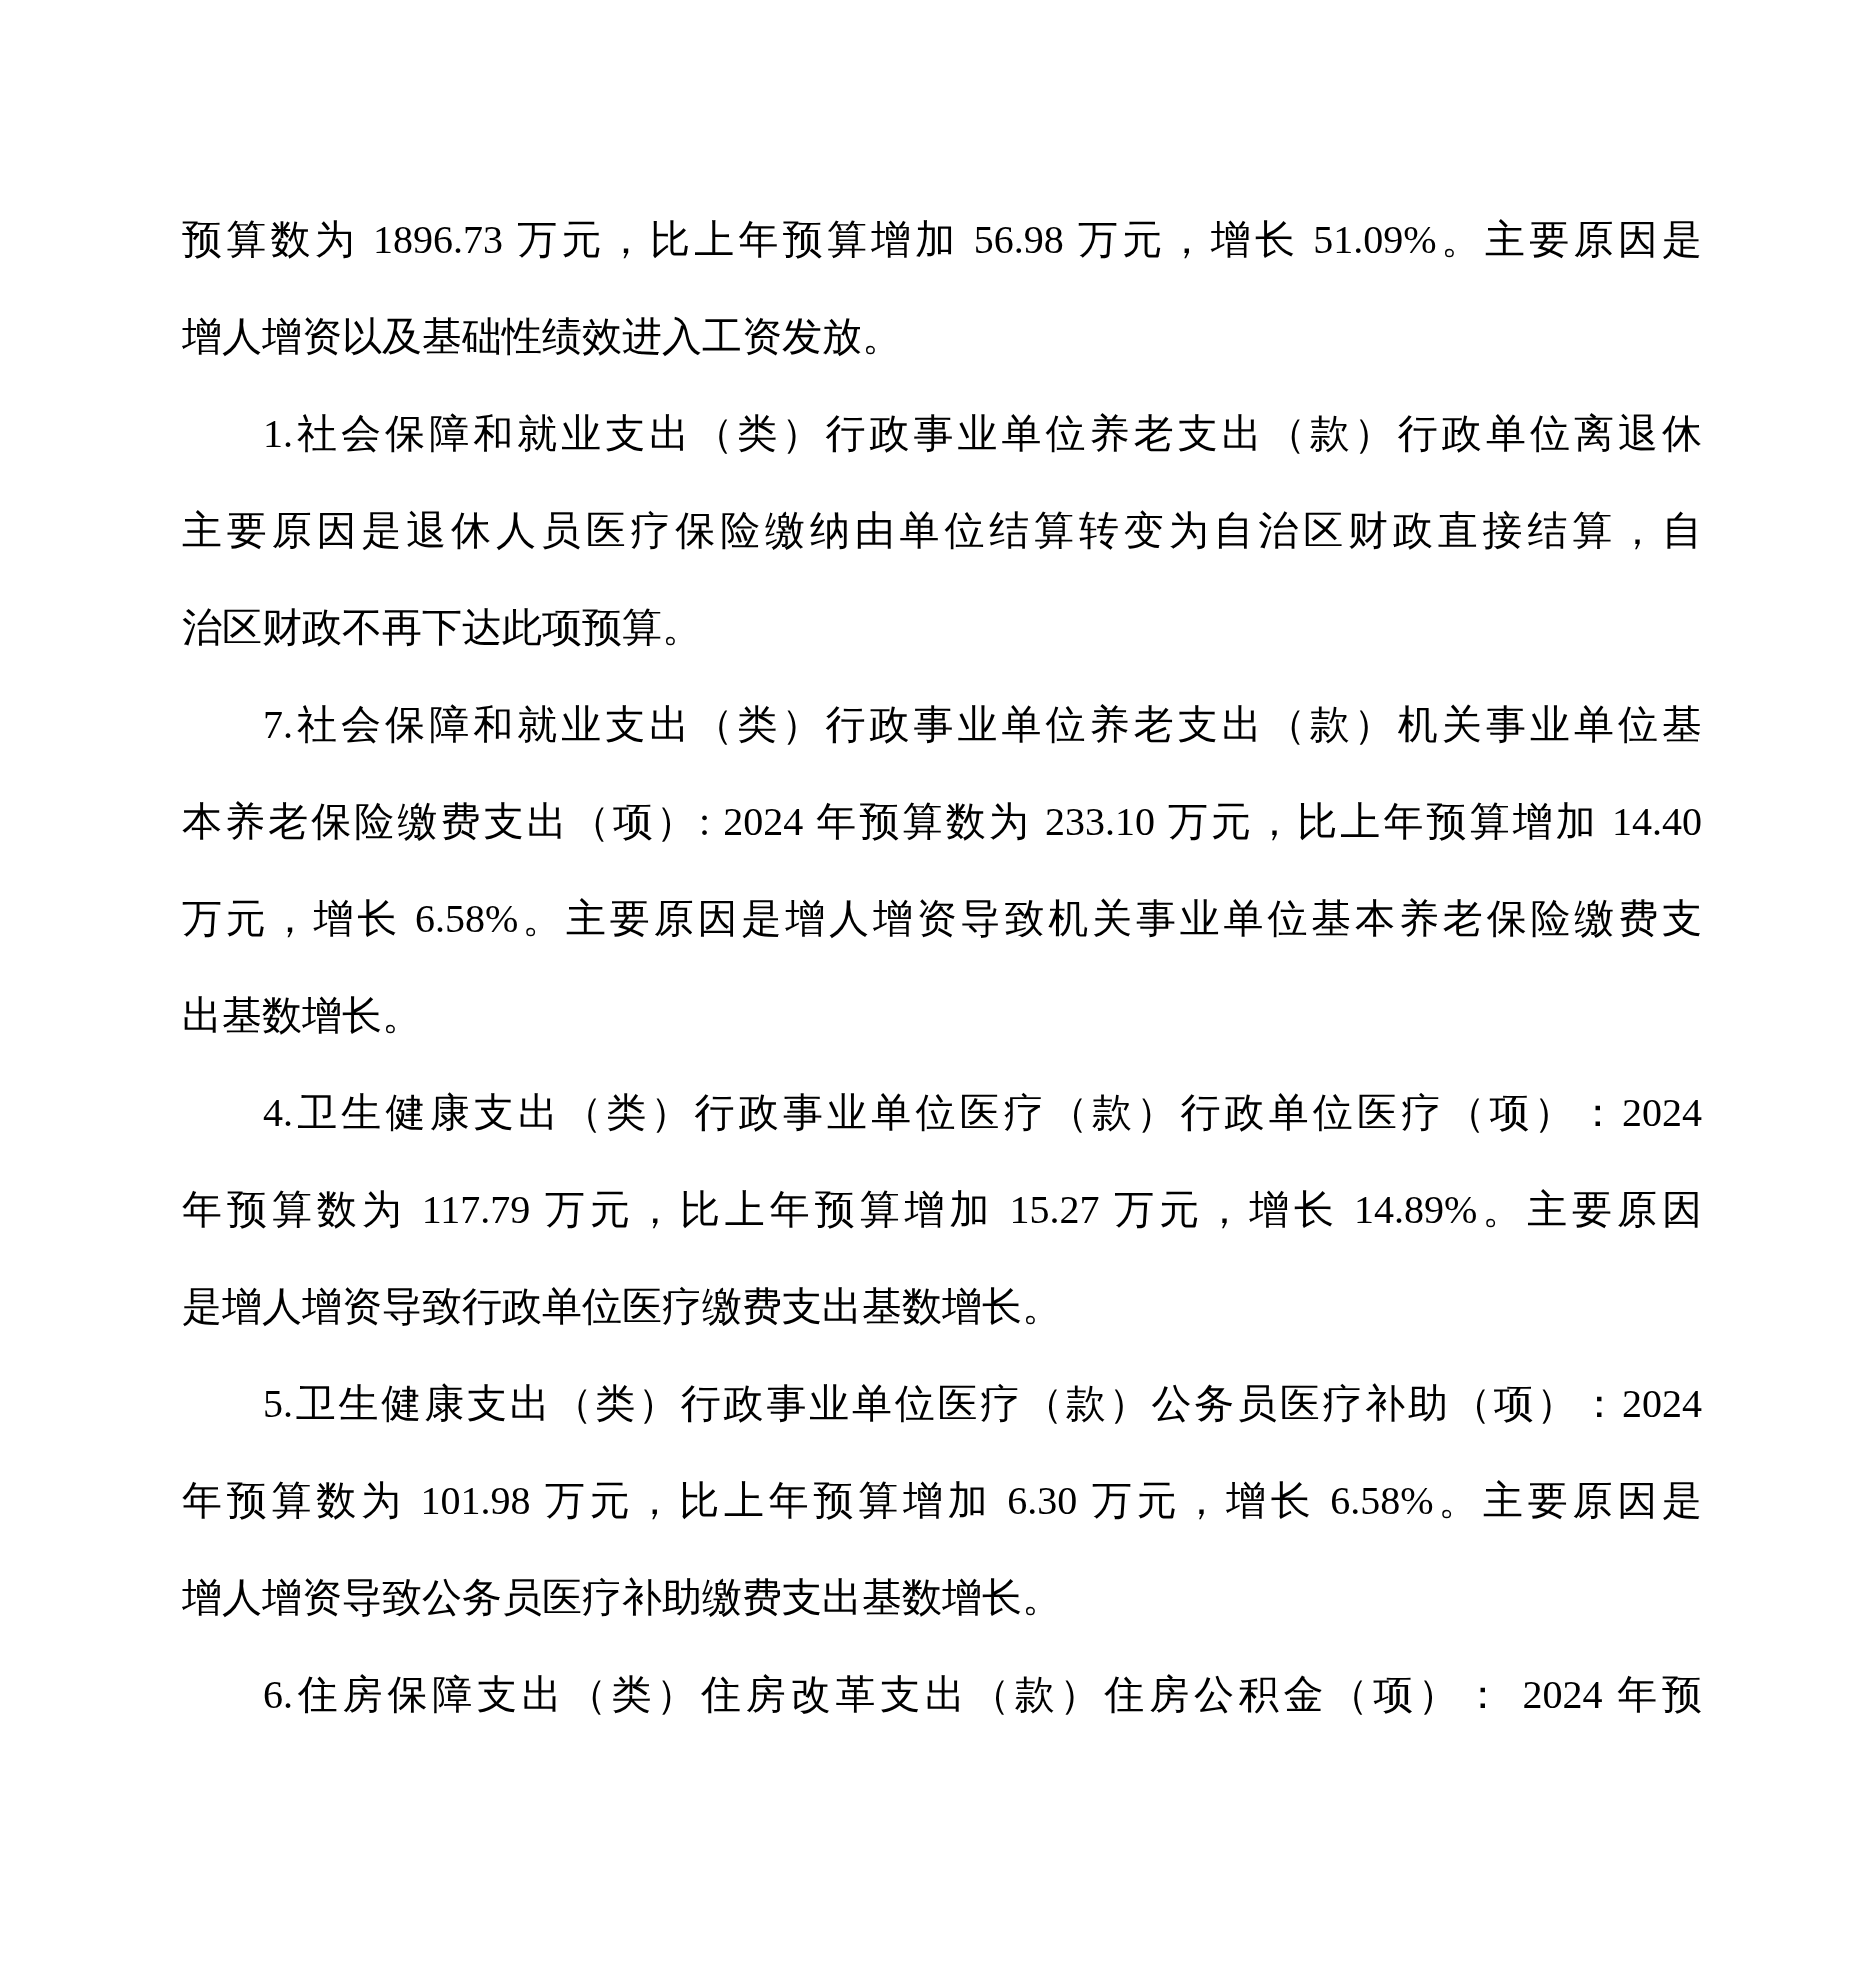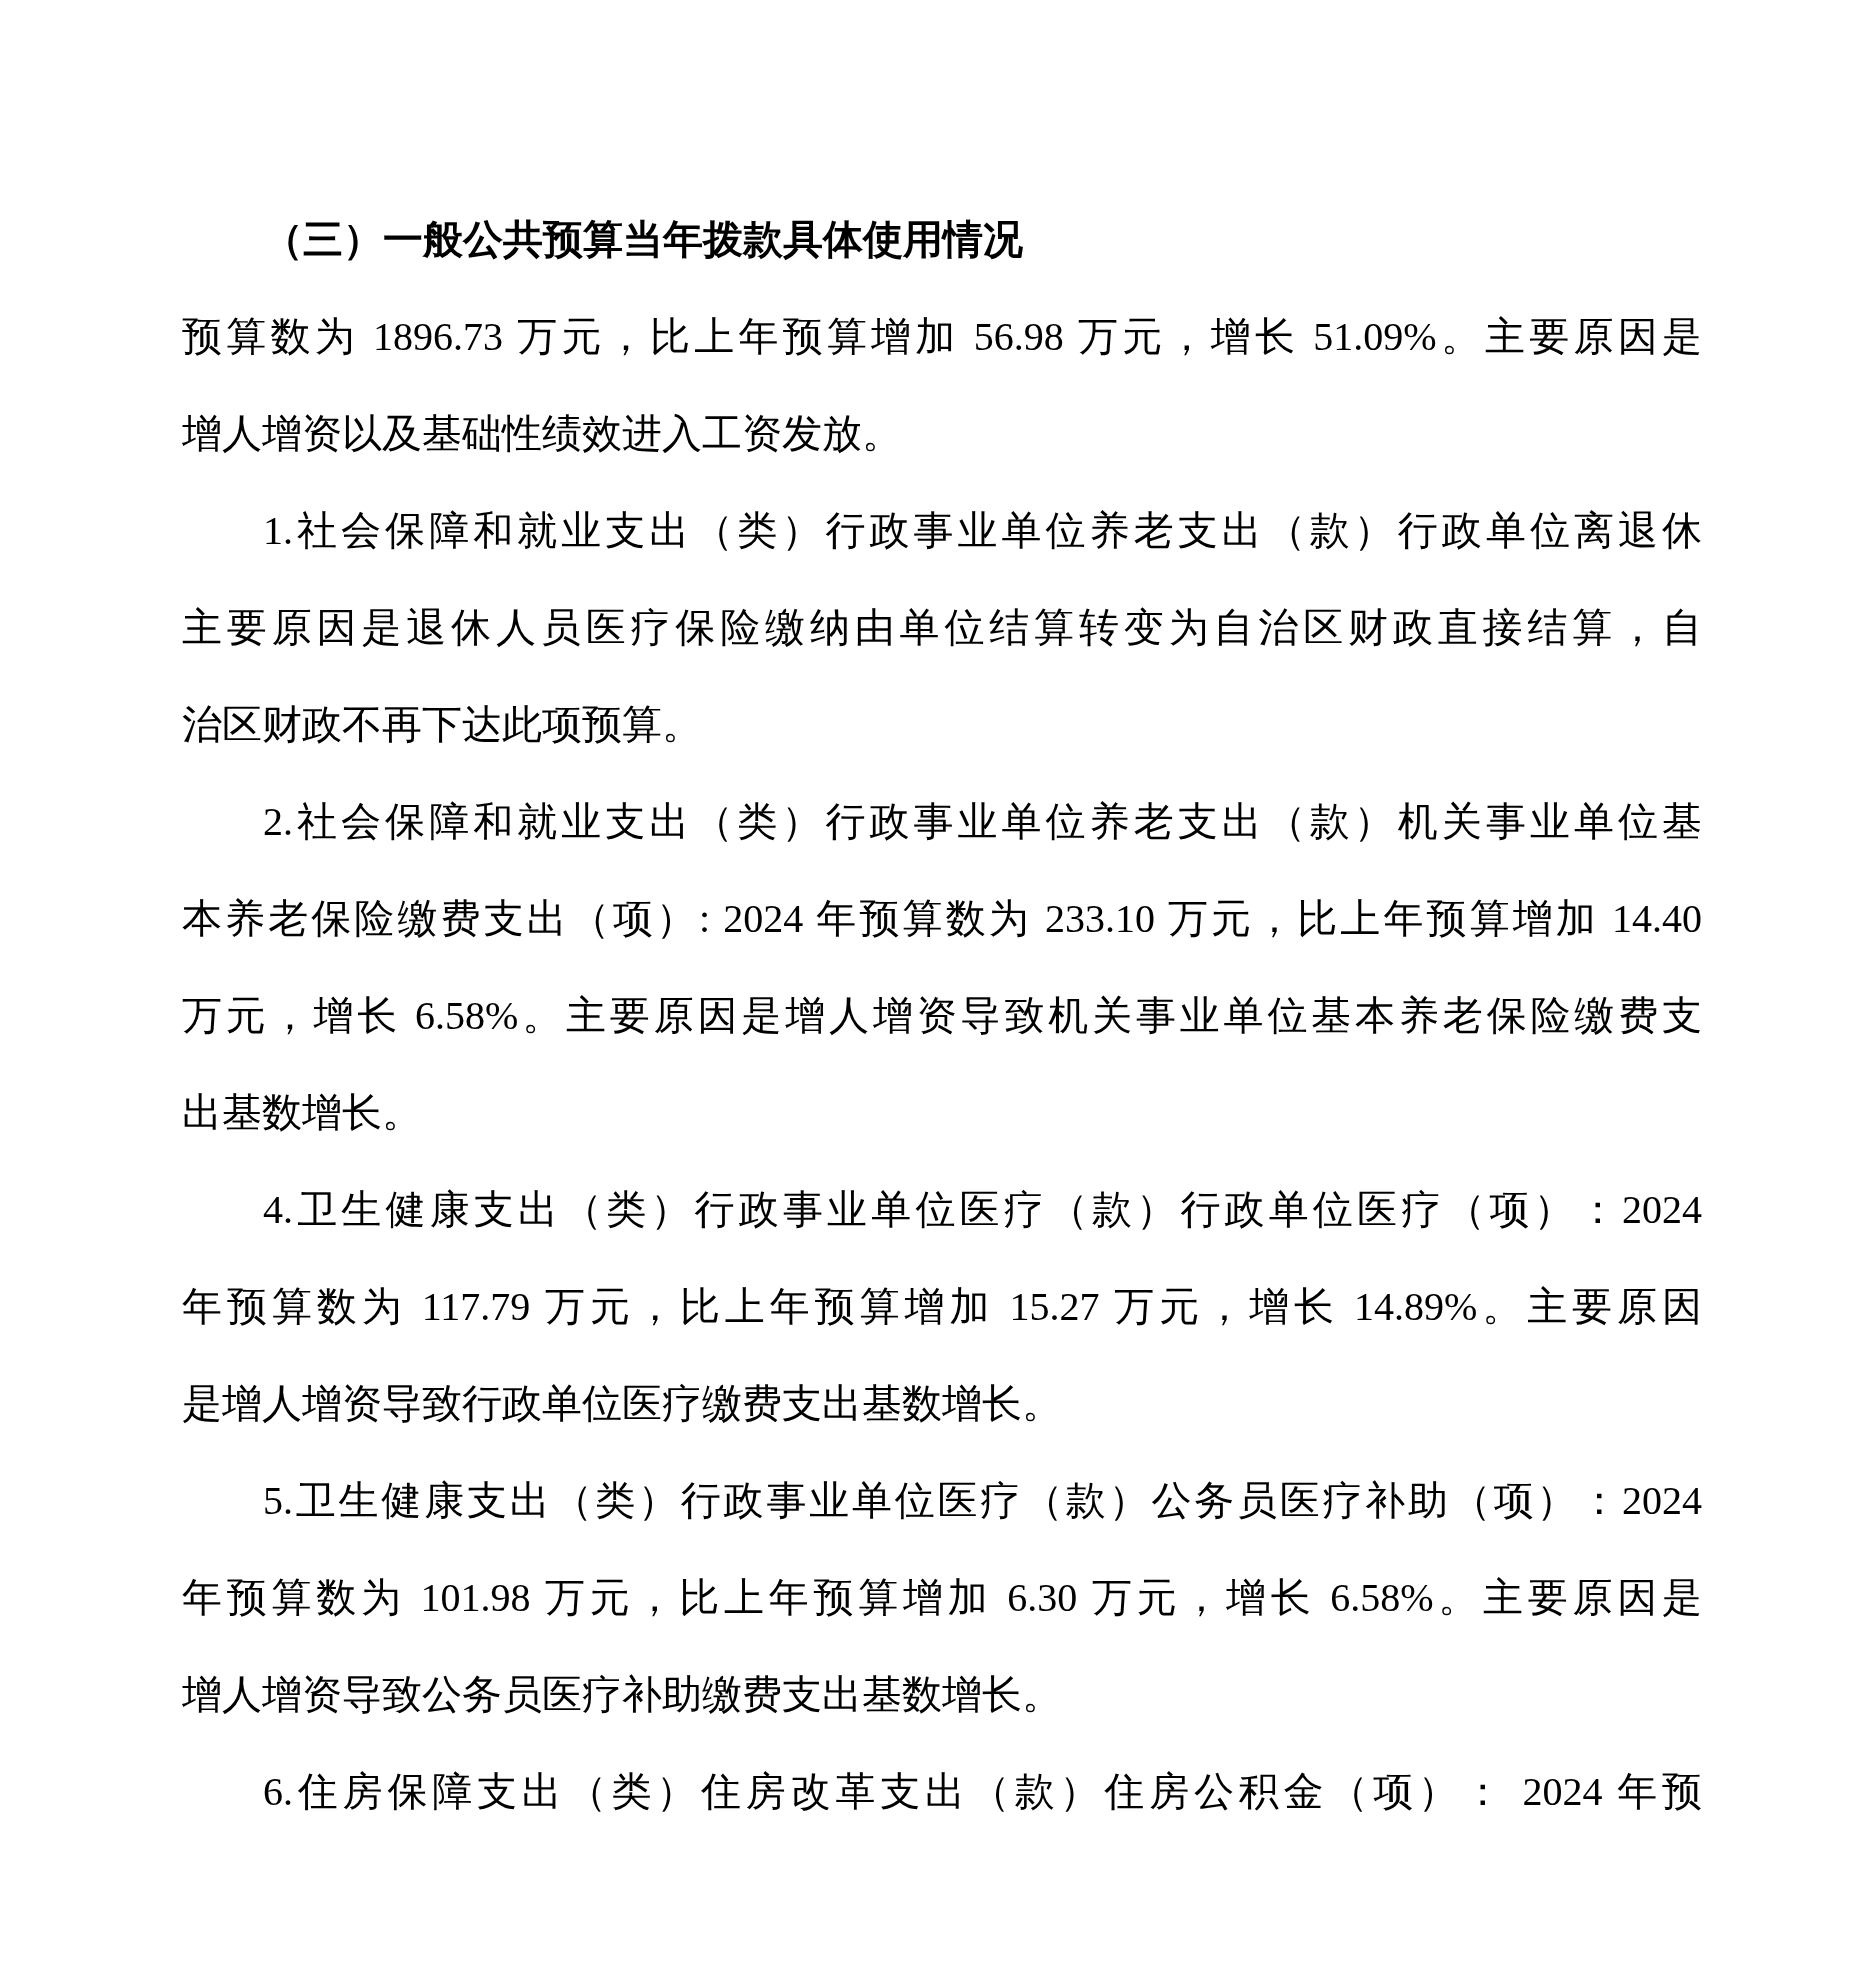--- a/index.html
+++ b/index.html
@@ -42,35 +42,34 @@
   }
   .para {
     margin: 0;
   }
 </style>
 </head>
 <body>
 
 <div class="page">
 
-  <div class="hd">（三）一般公共预算当年拨款具体使用情况</div>
 
   <div class="para">
     <div class="ln">预算数为 1896.73 万元，比上年预算增加 56.98 万元，增长 51.09%。主要原因是</div>
     <div class="ln ln-end">增人增资以及基础性绩效进入工资发放。</div>
   </div>
 
   <div class="para">
     <div class="ln ln-first">1.社会保障和就业支出（类）行政事业单位养老支出（款）行政单位离退休</div>
     <div class="ln">主要原因是退休人员医疗保险缴纳由单位结算转变为自治区财政直接结算，自</div>
     <div class="ln ln-end">治区财政不再下达此项预算。</div>
   </div>
 
   <div class="para">
-    <div class="ln ln-first">2.社会保障和就业支出（类）行政事业单位养老支出（款）机关事业单位基</div>
+    <div class="ln ln-first">7.社会保障和就业支出（类）行政事业单位养老支出（款）机关事业单位基</div>
     <div class="ln">本养老保险缴费支出（项）: 2024 年预算数为 233.10 万元，比上年预算增加 14.40</div>
     <div class="ln">万元，增长 6.58%。主要原因是增人增资导致机关事业单位基本养老保险缴费支</div>
     <div class="ln ln-end">出基数增长。</div>
   </div>
 
   <div class="para">
     <div class="ln ln-first">4.卫生健康支出（类）行政事业单位医疗（款）行政单位医疗（项）：2024</div>
     <div class="ln">年预算数为 117.79 万元，比上年预算增加 15.27 万元，增长 14.89%。主要原因</div>
     <div class="ln ln-end">是增人增资导致行政单位医疗缴费支出基数增长。</div>
   </div>

